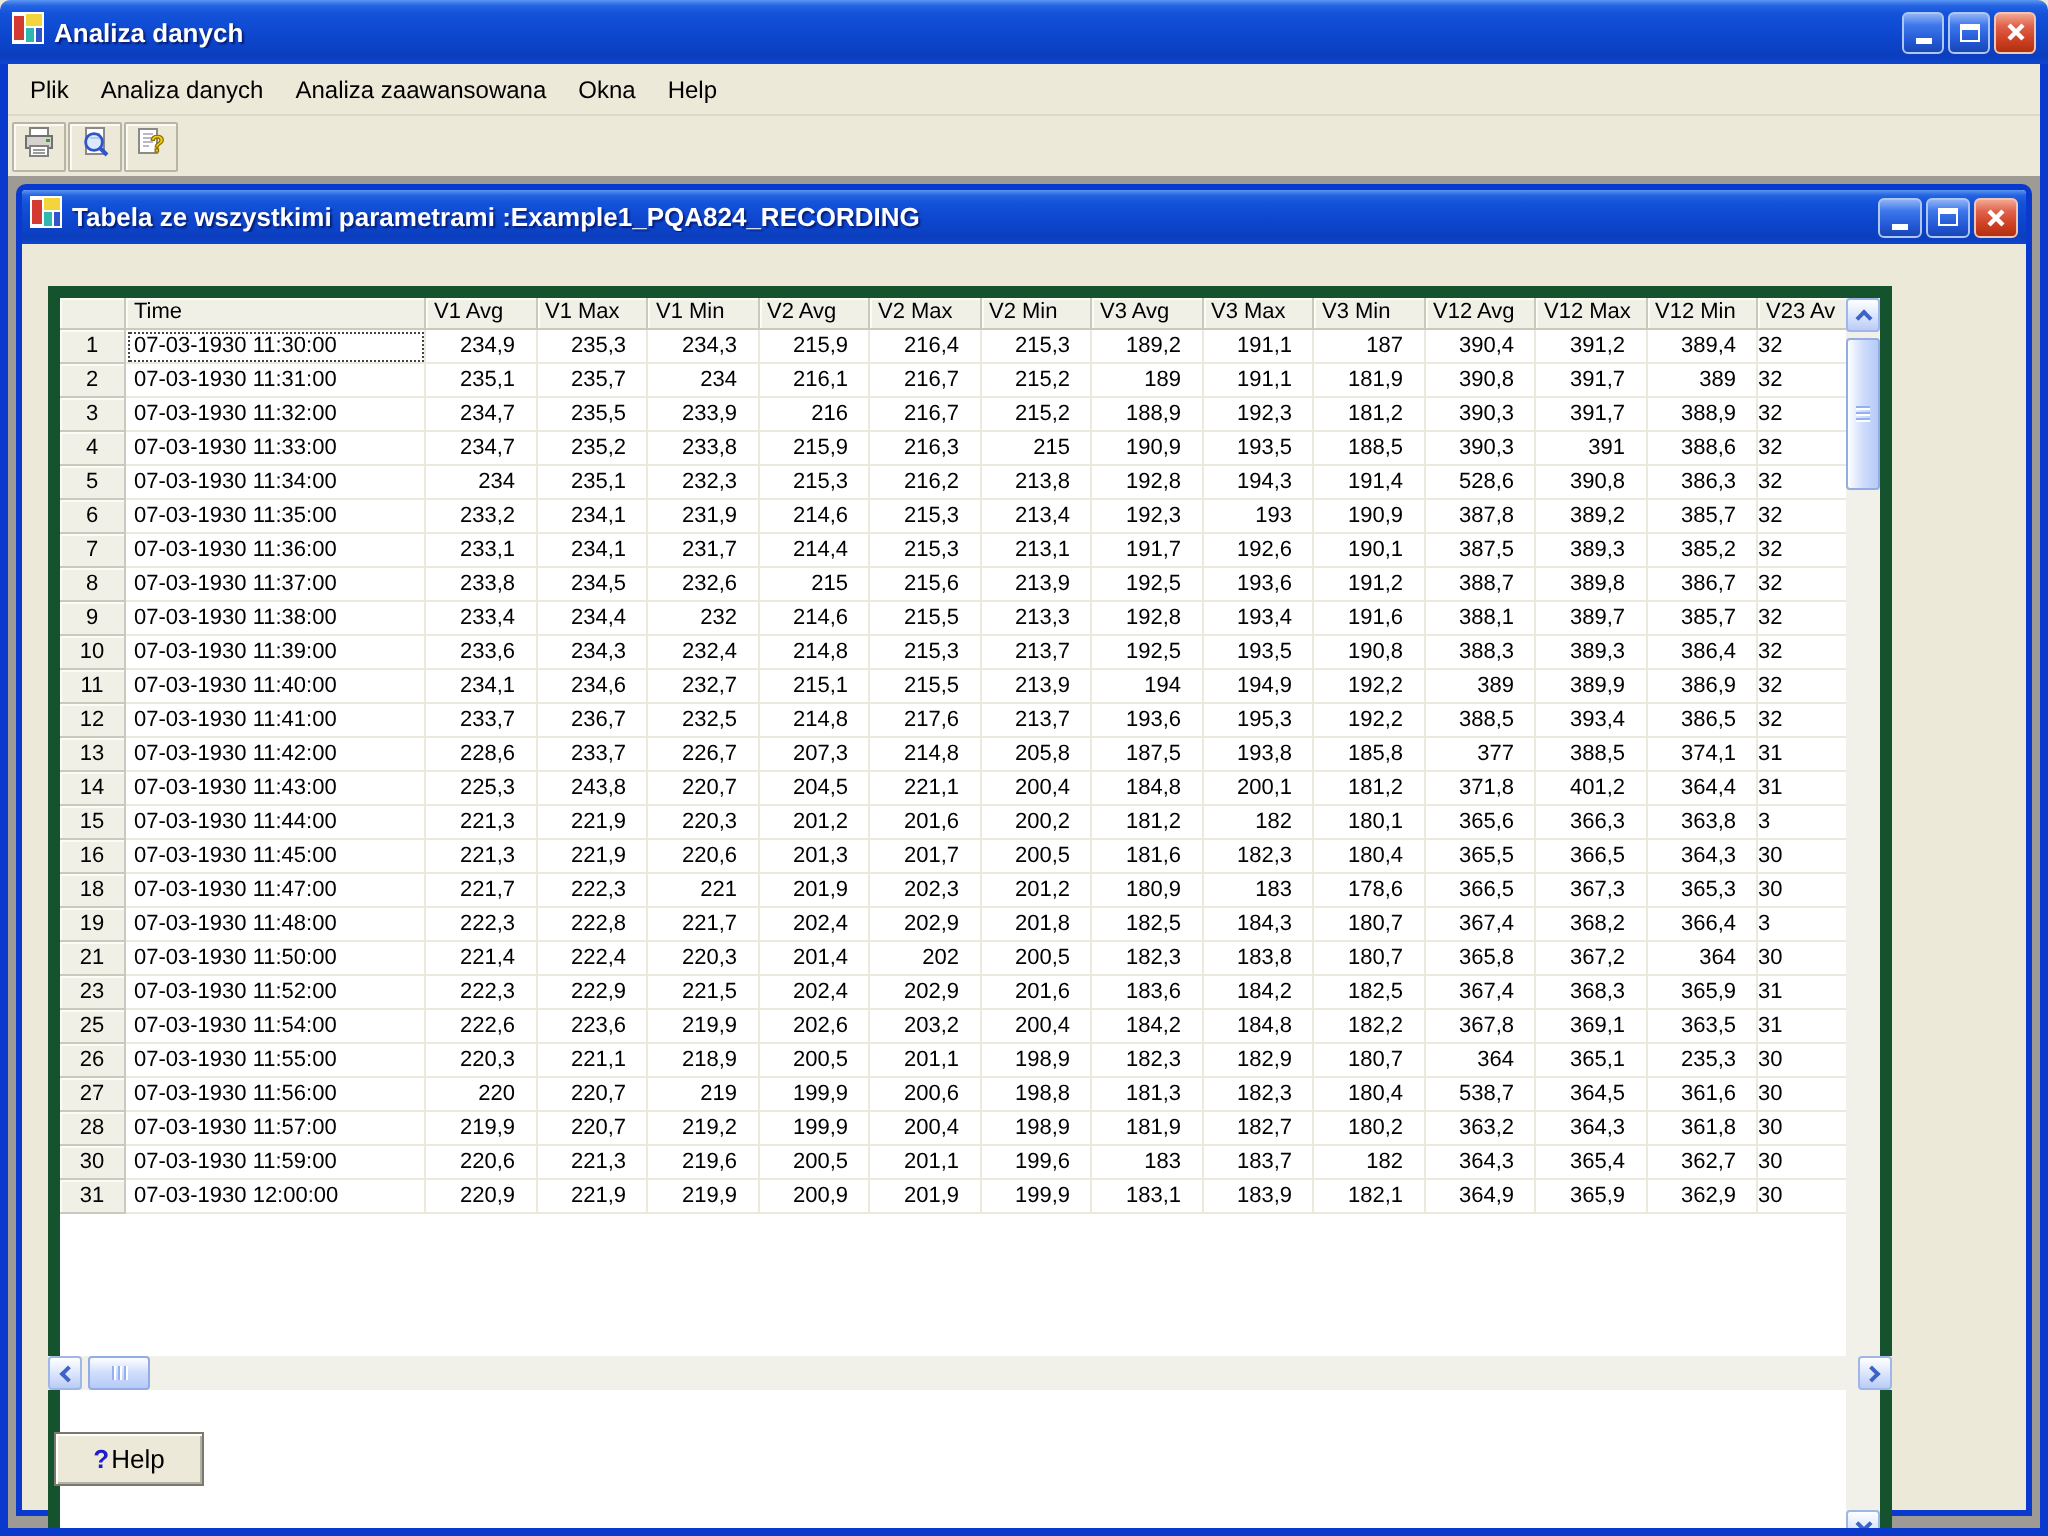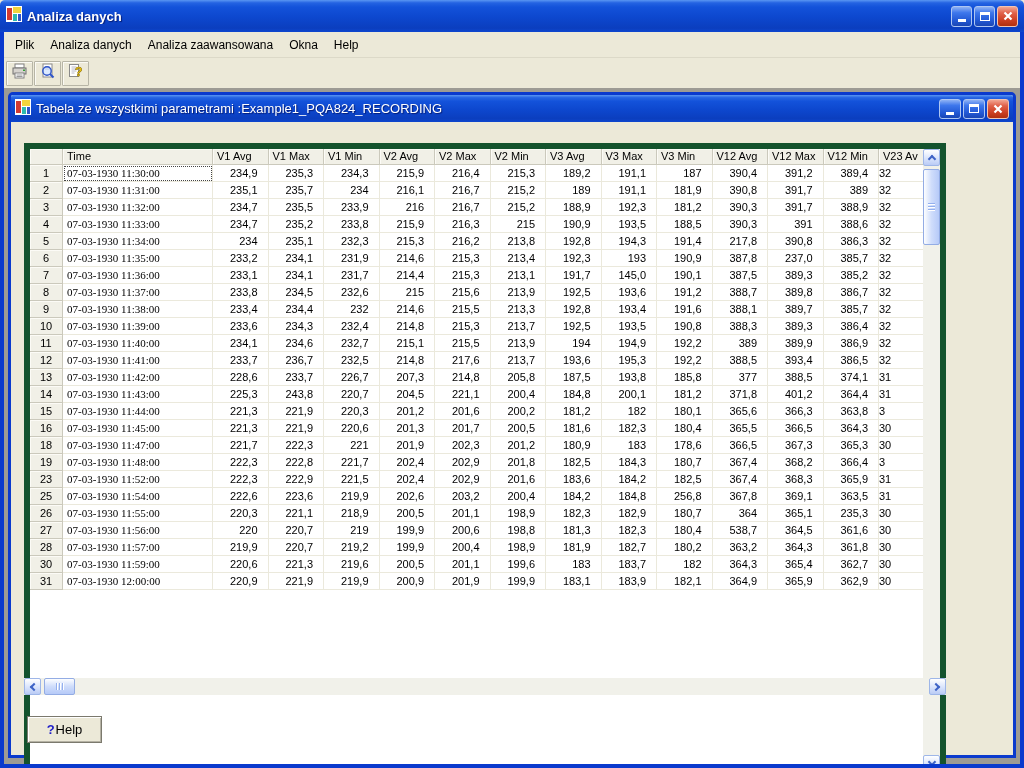--- a/index.html
+++ b/index.html
@@ -37,34 +37,34 @@
           display:flex; align-items:center; justify-content:center; box-shadow:inset 1px 1px 0 #FBFAF4; }
 
   
   .mdi { position:absolute; left:4px; right:4px; top:88px; bottom:4px; background:#9D9B94; z-index:3; }
   .child { position:absolute; left:4px; top:4px; width:1008px; height:666px; border:3px solid #0A3ACD; border-radius:5px 5px 0 0; background:#ECE9D8; }
   .child-titlebar {
     position:relative; height:27px;
     background:linear-gradient(180deg,#5A96F2 0%,#2463E2 10%,#1352DA 24%,#0D47CE 55%,#0B3EBE 88%,#0E46CF 100%);
     border-radius:2px 2px 0 0; display:flex; align-items:center; padding:0 4px;
   }
-  .child-titlebar .title-text { color:#fff; font-weight:normal; font-size:13px; margin-left:5px; flex:1; text-shadow:1px 1px 1px rgba(0,0,60,.6); white-space:nowrap; overflow:hidden; }
+  .child-titlebar .title-text { color:#fff; font-weight:bold; font-size:13px; margin-left:5px; flex:1; text-shadow:1px 1px 1px rgba(0,0,60,.6); white-space:nowrap; overflow:hidden; }
   .child-titlebar .wbtn { width:22px; height:20px; }
   .child-content { position:absolute; left:0; top:27px; right:0; bottom:0; background:#ECE9D8; }
 
   
   .table-outer { position:absolute; left:13px; top:21px; width:922px; height:635px; border:6px solid #14532d; background:#c4b5fd; }
   .grid-clip { position:absolute; left:0; top:0; right:17px; bottom:0; overflow:hidden; background:#fff; }
   table.grid { border-collapse:separate; border-spacing:0; table-layout:fixed; width:904px; font-size:11px; color:#000; }
   .grid th { height:15px; line-height:15px; font-weight:normal; text-align:left; padding:0 0 0 4px; background:#F1F0E7;
              border-right:1px solid #CBC9BC; border-bottom:1px solid #CBC9BC; box-shadow:inset 1px 1px 0 #FCFBF6;
              white-space:nowrap; overflow:hidden; }
   .grid td { height:16px; line-height:16px; background:#fff; border-right:1px solid #EBE9DC; border-bottom:1px solid #EBE9DC; white-space:nowrap; overflow:hidden; }
   .grid td.rownum { background:#F1F0E7; border-right:1px solid #CBC9BC; border-bottom:1px solid #CBC9BC; box-shadow:inset 1px 1px 0 #FCFBF6; text-align:center; }
-  .grid td.time { text-align:left; padding-left:4px;font-family:Liberation Serif, serif; }
+  .grid td.time { text-align:left; padding-left:4px; }
   .grid td.num  { text-align:right; padding-right:10px; }
   .grid td.frag { text-align:left; padding-right:1px; }
   .grid td.focus { outline:1px dotted #444; outline-offset:-2px; }
 
   
   .vscroll { position:absolute; right:0; top:0; bottom:0; width:17px; background:#F1F1EA; }
   .hscroll { position:absolute; left:13px; top:556px; width:922px; height:17px; background:#F1F1EA; }
   .sbtn { position:absolute; width:17px; height:17px; border:1px solid #9EB6E8; border-radius:2px;
           background:linear-gradient(180deg,#FFFFFF 0%,#D9E4FC 55%,#BACBF5 100%); display:flex; align-items:center; justify-content:center; }
   .sbtn.up { top:0; left:0; } .sbtn.down { bottom:0; left:0; }
@@ -299,53 +299,53 @@
                     <td class="time">07-03-1930 11:34:00</td>
                     <td class="num">234</td>
                     <td class="num">235,1</td>
                     <td class="num">232,3</td>
                     <td class="num">215,3</td>
                     <td class="num">216,2</td>
                     <td class="num">213,8</td>
                     <td class="num">192,8</td>
                     <td class="num">194,3</td>
                     <td class="num">191,4</td>
-                    <td class="num">217,8</td>
+                    <td class="num">528,6</td>
                     <td class="num">390,8</td>
                     <td class="num">386,3</td>
                     <td class="frag">32</td>
                   </tr>
                   <tr>
                     <td class="rownum">6</td>
                     <td class="time">07-03-1930 11:35:00</td>
                     <td class="num">233,2</td>
                     <td class="num">234,1</td>
                     <td class="num">231,9</td>
                     <td class="num">214,6</td>
                     <td class="num">215,3</td>
                     <td class="num">213,4</td>
                     <td class="num">192,3</td>
                     <td class="num">193</td>
                     <td class="num">190,9</td>
                     <td class="num">387,8</td>
-                    <td class="num">237,0</td>
+                    <td class="num">389,2</td>
                     <td class="num">385,7</td>
                     <td class="frag">32</td>
                   </tr>
                   <tr>
                     <td class="rownum">7</td>
                     <td class="time">07-03-1930 11:36:00</td>
                     <td class="num">233,1</td>
                     <td class="num">234,1</td>
                     <td class="num">231,7</td>
                     <td class="num">214,4</td>
                     <td class="num">215,3</td>
                     <td class="num">213,1</td>
                     <td class="num">191,7</td>
-                    <td class="num">145,0</td>
+                    <td class="num">192,6</td>
                     <td class="num">190,1</td>
                     <td class="num">387,5</td>
                     <td class="num">389,3</td>
                     <td class="num">385,2</td>
                     <td class="frag">32</td>
                   </tr>
                   <tr>
                     <td class="rownum">8</td>
                     <td class="time">07-03-1930 11:37:00</td>
                     <td class="num">233,8</td>
@@ -526,20 +526,37 @@
                     <td class="num">201,8</td>
                     <td class="num">182,5</td>
                     <td class="num">184,3</td>
                     <td class="num">180,7</td>
                     <td class="num">367,4</td>
                     <td class="num">368,2</td>
                     <td class="num">366,4</td>
                     <td class="frag">3</td>
                   </tr>
                   <tr>
+                    <td class="rownum">21</td>
+                    <td class="time">07-03-1930 11:50:00</td>
+                    <td class="num">221,4</td>
+                    <td class="num">222,4</td>
+                    <td class="num">220,3</td>
+                    <td class="num">201,4</td>
+                    <td class="num">202</td>
+                    <td class="num">200,5</td>
+                    <td class="num">182,3</td>
+                    <td class="num">183,8</td>
+                    <td class="num">180,7</td>
+                    <td class="num">365,8</td>
+                    <td class="num">367,2</td>
+                    <td class="num">364</td>
+                    <td class="frag">30</td>
+                  </tr>
+                  <tr>
                     <td class="rownum">23</td>
                     <td class="time">07-03-1930 11:52:00</td>
                     <td class="num">222,3</td>
                     <td class="num">222,9</td>
                     <td class="num">221,5</td>
                     <td class="num">202,4</td>
                     <td class="num">202,9</td>
                     <td class="num">201,6</td>
                     <td class="num">183,6</td>
                     <td class="num">184,2</td>
@@ -553,21 +570,21 @@
                     <td class="rownum">25</td>
                     <td class="time">07-03-1930 11:54:00</td>
                     <td class="num">222,6</td>
                     <td class="num">223,6</td>
                     <td class="num">219,9</td>
                     <td class="num">202,6</td>
                     <td class="num">203,2</td>
                     <td class="num">200,4</td>
                     <td class="num">184,2</td>
                     <td class="num">184,8</td>
-                    <td class="num">256,8</td>
+                    <td class="num">182,2</td>
                     <td class="num">367,8</td>
                     <td class="num">369,1</td>
                     <td class="num">363,5</td>
                     <td class="frag">31</td>
                   </tr>
                   <tr>
                     <td class="rownum">26</td>
                     <td class="time">07-03-1930 11:55:00</td>
                     <td class="num">220,3</td>
                     <td class="num">221,1</td>

